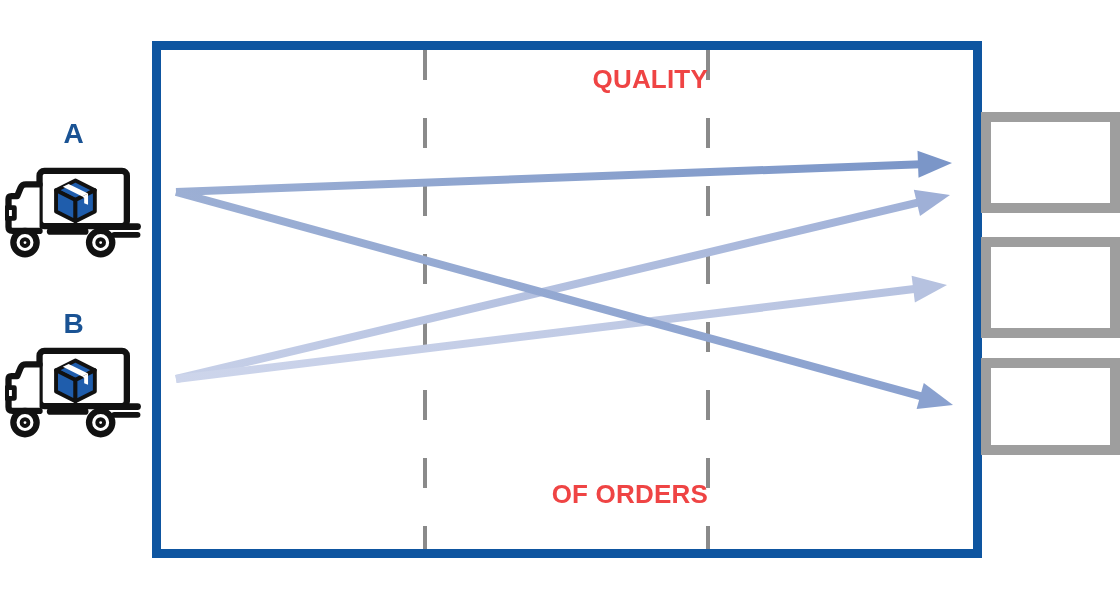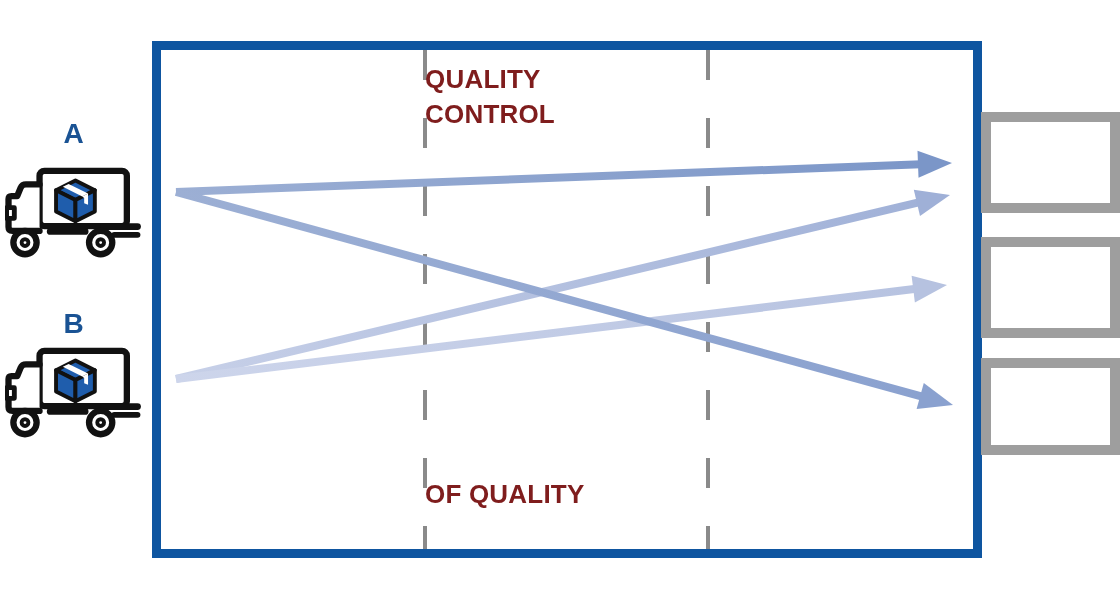--- a/index.html
+++ b/index.html
@@ -11,22 +11,22 @@
             box-sizing:border-box;border:9px solid #0e55a0;background:#ffffff;}
 
   
   .divider{position:absolute;top:50px;width:4px;height:499px;
            background:repeating-linear-gradient(180deg,#8a8a8a 0px,#8a8a8a 30px,
                       rgba(0,0,0,0) 30px,rgba(0,0,0,0) 68px);}
   .divider.d1{left:423px;}
   .divider.d2{left:706px;}
 
   
-  .zone-label{position:absolute;left:425px;width:283px;text-align:left;
-              color:#7f1d1d;font-weight:bold;font-size:26px;line-height:35px;
+  .zone-label{position:absolute;left:425px;width:283px;text-align:right;
+              color:#ef4444;font-weight:bold;font-size:26px;line-height:35px;
               letter-spacing:0.2px;}
   .zone-label.top{top:62px;}
   .zone-label.bottom{top:477px;}
 
   
   .truck-label{position:absolute;left:5px;width:137px;text-align:center;
                color:#1a5394;font-weight:bold;font-size:28px;}
   .truck-label.a{top:118px;}
   .truck-label.b{top:308px;}
   .truck-icon{position:absolute;left:5px;}
@@ -93,24 +93,23 @@
       <circle cx="98" cy="80" r="3.5" fill="#fff" stroke="#111111" stroke-width="4"></circle>
     </g>
   </svg>
 
   <div class="facility"></div>
   <div class="divider d1"></div>
   <div class="divider d2"></div>
 
   <div class="zone-label top">
     <div>QUALITY</div>
-    <div>CONTROL</div>
   </div>
   <div class="zone-label bottom">
-    <div>OF QUALITY</div>
+    <div>OF ORDERS</div>
   </div>
 
   <div class="rack r1"></div>
   <div class="rack r2"></div>
   <div class="rack r3"></div>
 
   <svg id="flow-arrows" width="1120" height="600" viewBox="0 0 1120 600">
       <defs>
         <linearGradient id="ag0" gradientUnits="userSpaceOnUse" x1="176" y1="379" x2="950" y2="195">
           <stop offset="0" stop-color="#c7d0e8"></stop>

